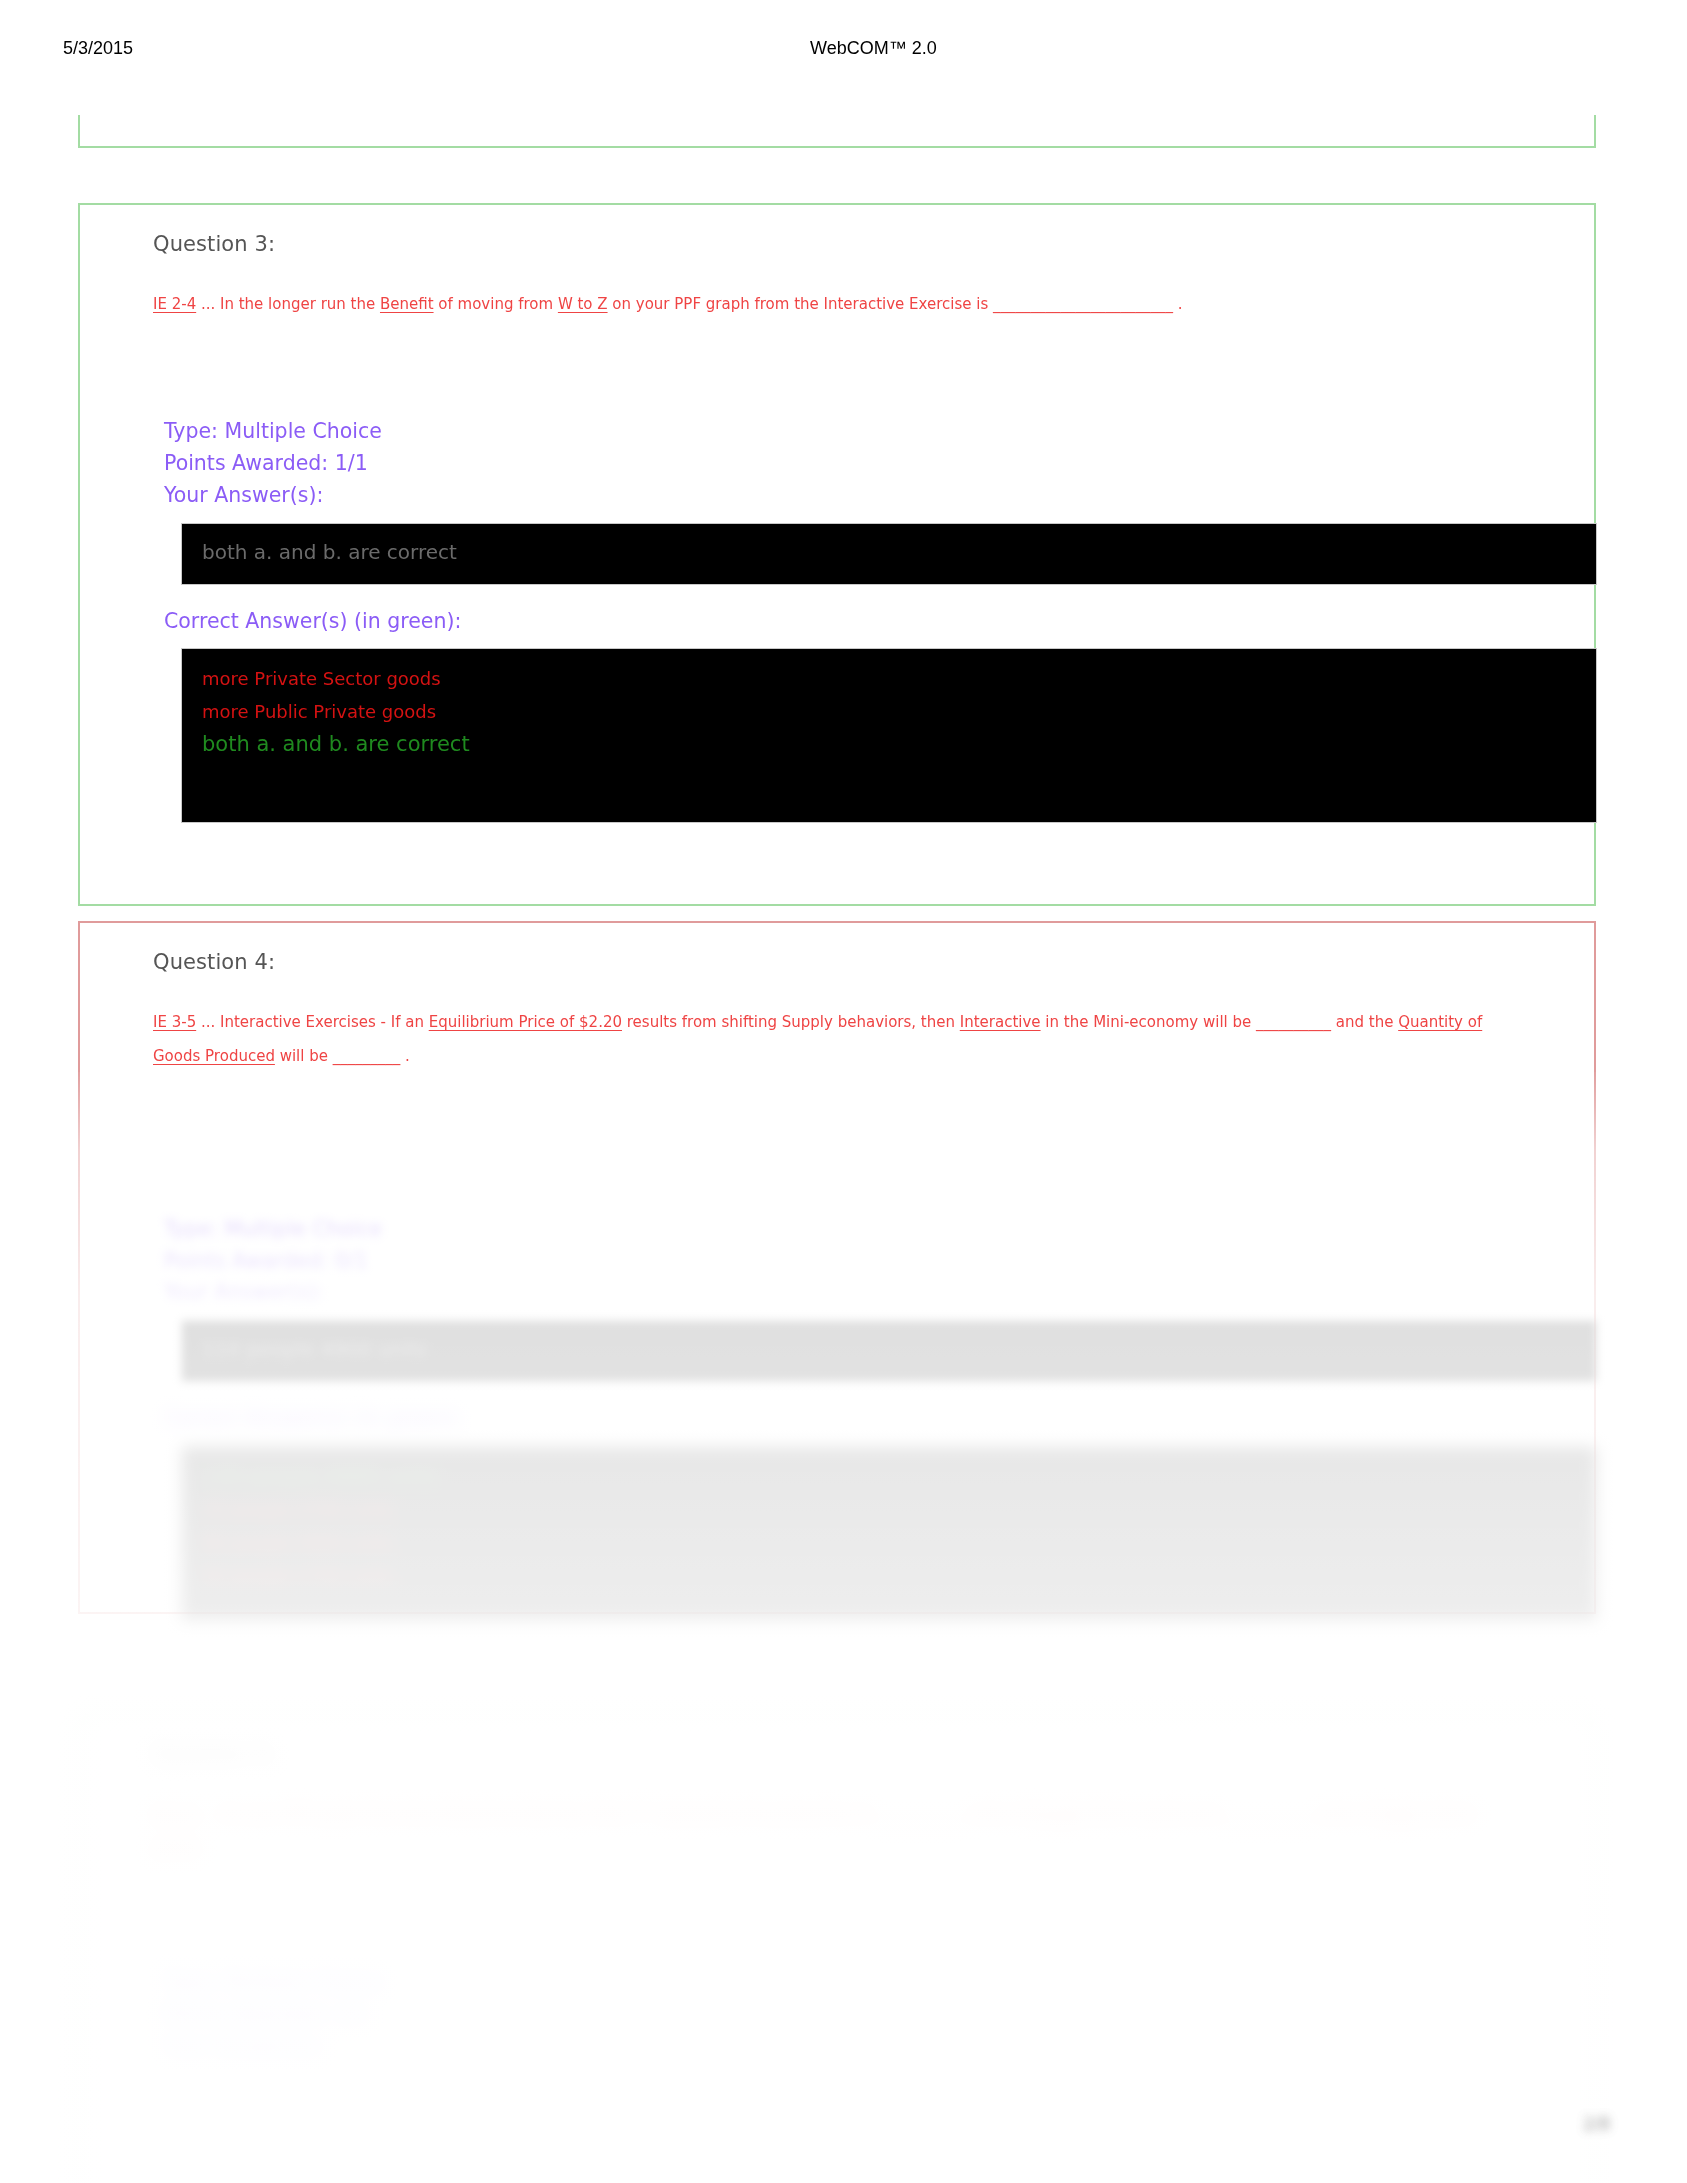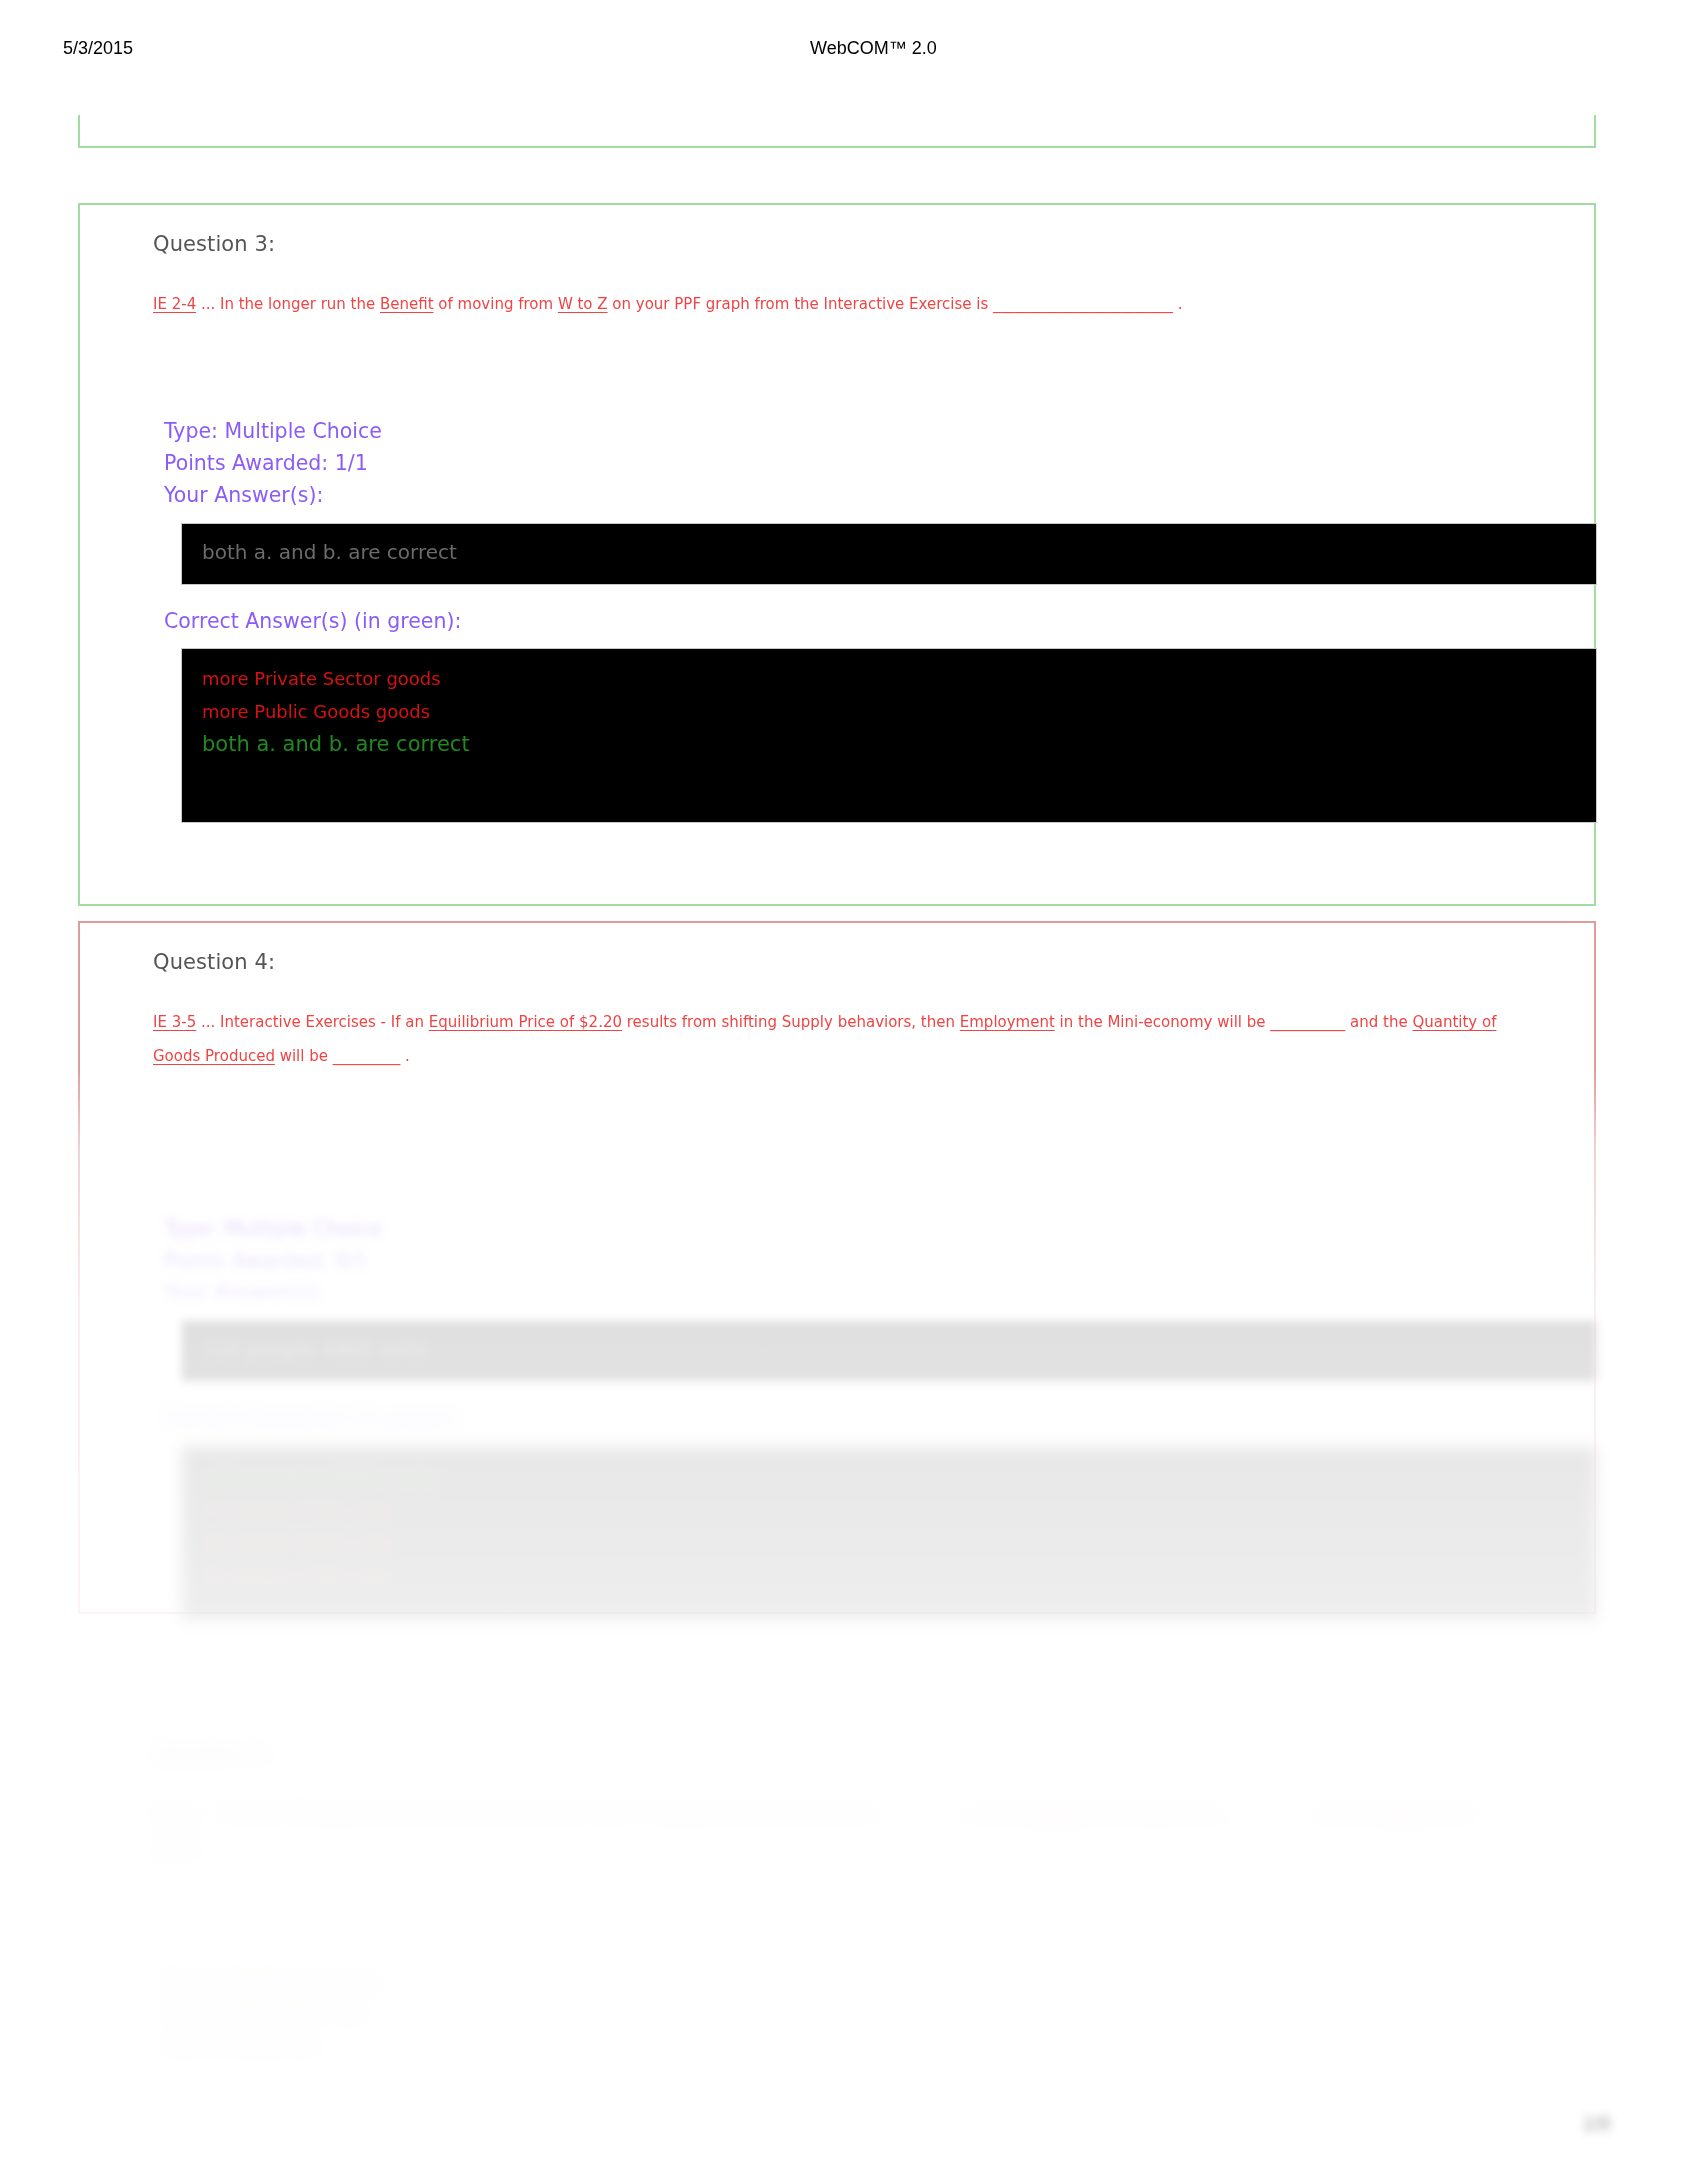--- a/index.html
+++ b/index.html
@@ -163,30 +163,30 @@
     <div class="meta" style="top:274px">Your Answer(s):</div>
 
     <div class="ansbox" style="top:318px;height:62px;padding-top:12px">
       <div class="opt">both a. and b. are correct</div>
     </div>
 
     <div class="meta" style="top:400px">Correct Answer(s) (in green):</div>
 
     <div class="ansbox" style="top:443px;height:175px">
       <div class="opt wrong">more Private Sector goods</div>
-      <div class="opt wrong">more Public Goods goods</div>
+      <div class="opt wrong">more Public Private goods</div>
       <div class="opt correct">both a. and b. are correct</div>
     </div>
   </div>
 </div>
 
 <div class="qbox red" id="box-q4">
   <div class="qinner">
     <div class="q-label">Question 4:</div>
-    <div class="q-text"><u>IE 3-5</u> ... Interactive Exercises - If an <u>Equilibrium Price of $2.20</u> results from shifting Supply behaviors, then <u>Employment</u> in the Mini-economy will be __________ and the <u>Quantity of Goods Produced</u> will be _________ .</div>
+    <div class="q-text"><u>IE 3-5</u> ... Interactive Exercises - If an <u>Equilibrium Price of $2.20</u> results from shifting Supply behaviors, then <u>Interactive</u> in the Mini-economy will be __________ and the <u>Quantity of Goods Produced</u> will be _________ .</div>
 
     <div class="meta blurred-2" style="top:290px">Type: Multiple Choice</div>
     <div class="meta blurred-2" style="top:322px">Points Awarded: 0/1</div>
     <div class="meta blurred-2" style="top:353px">Your Answer(s):</div>
 
     <div class="ansbox blurred-2" style="top:397px;height:62px;padding-top:12px">
       <div class="opt">110 people    4900 units</div>
     </div>
 
     <div class="meta blurred-3" style="top:479px">Correct Answer(s) (in green):</div>

